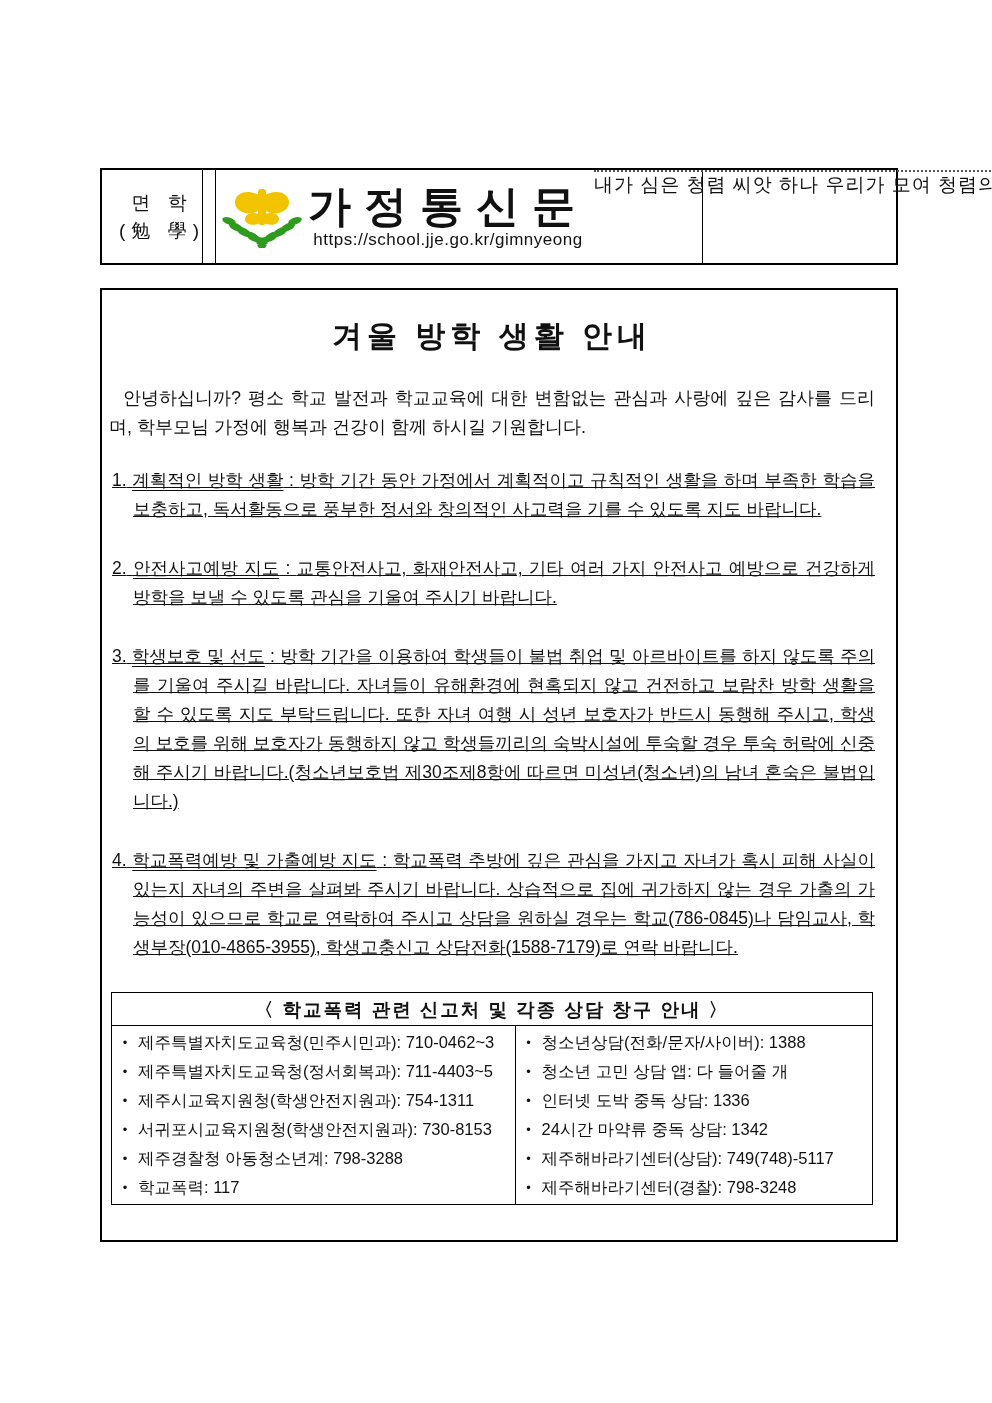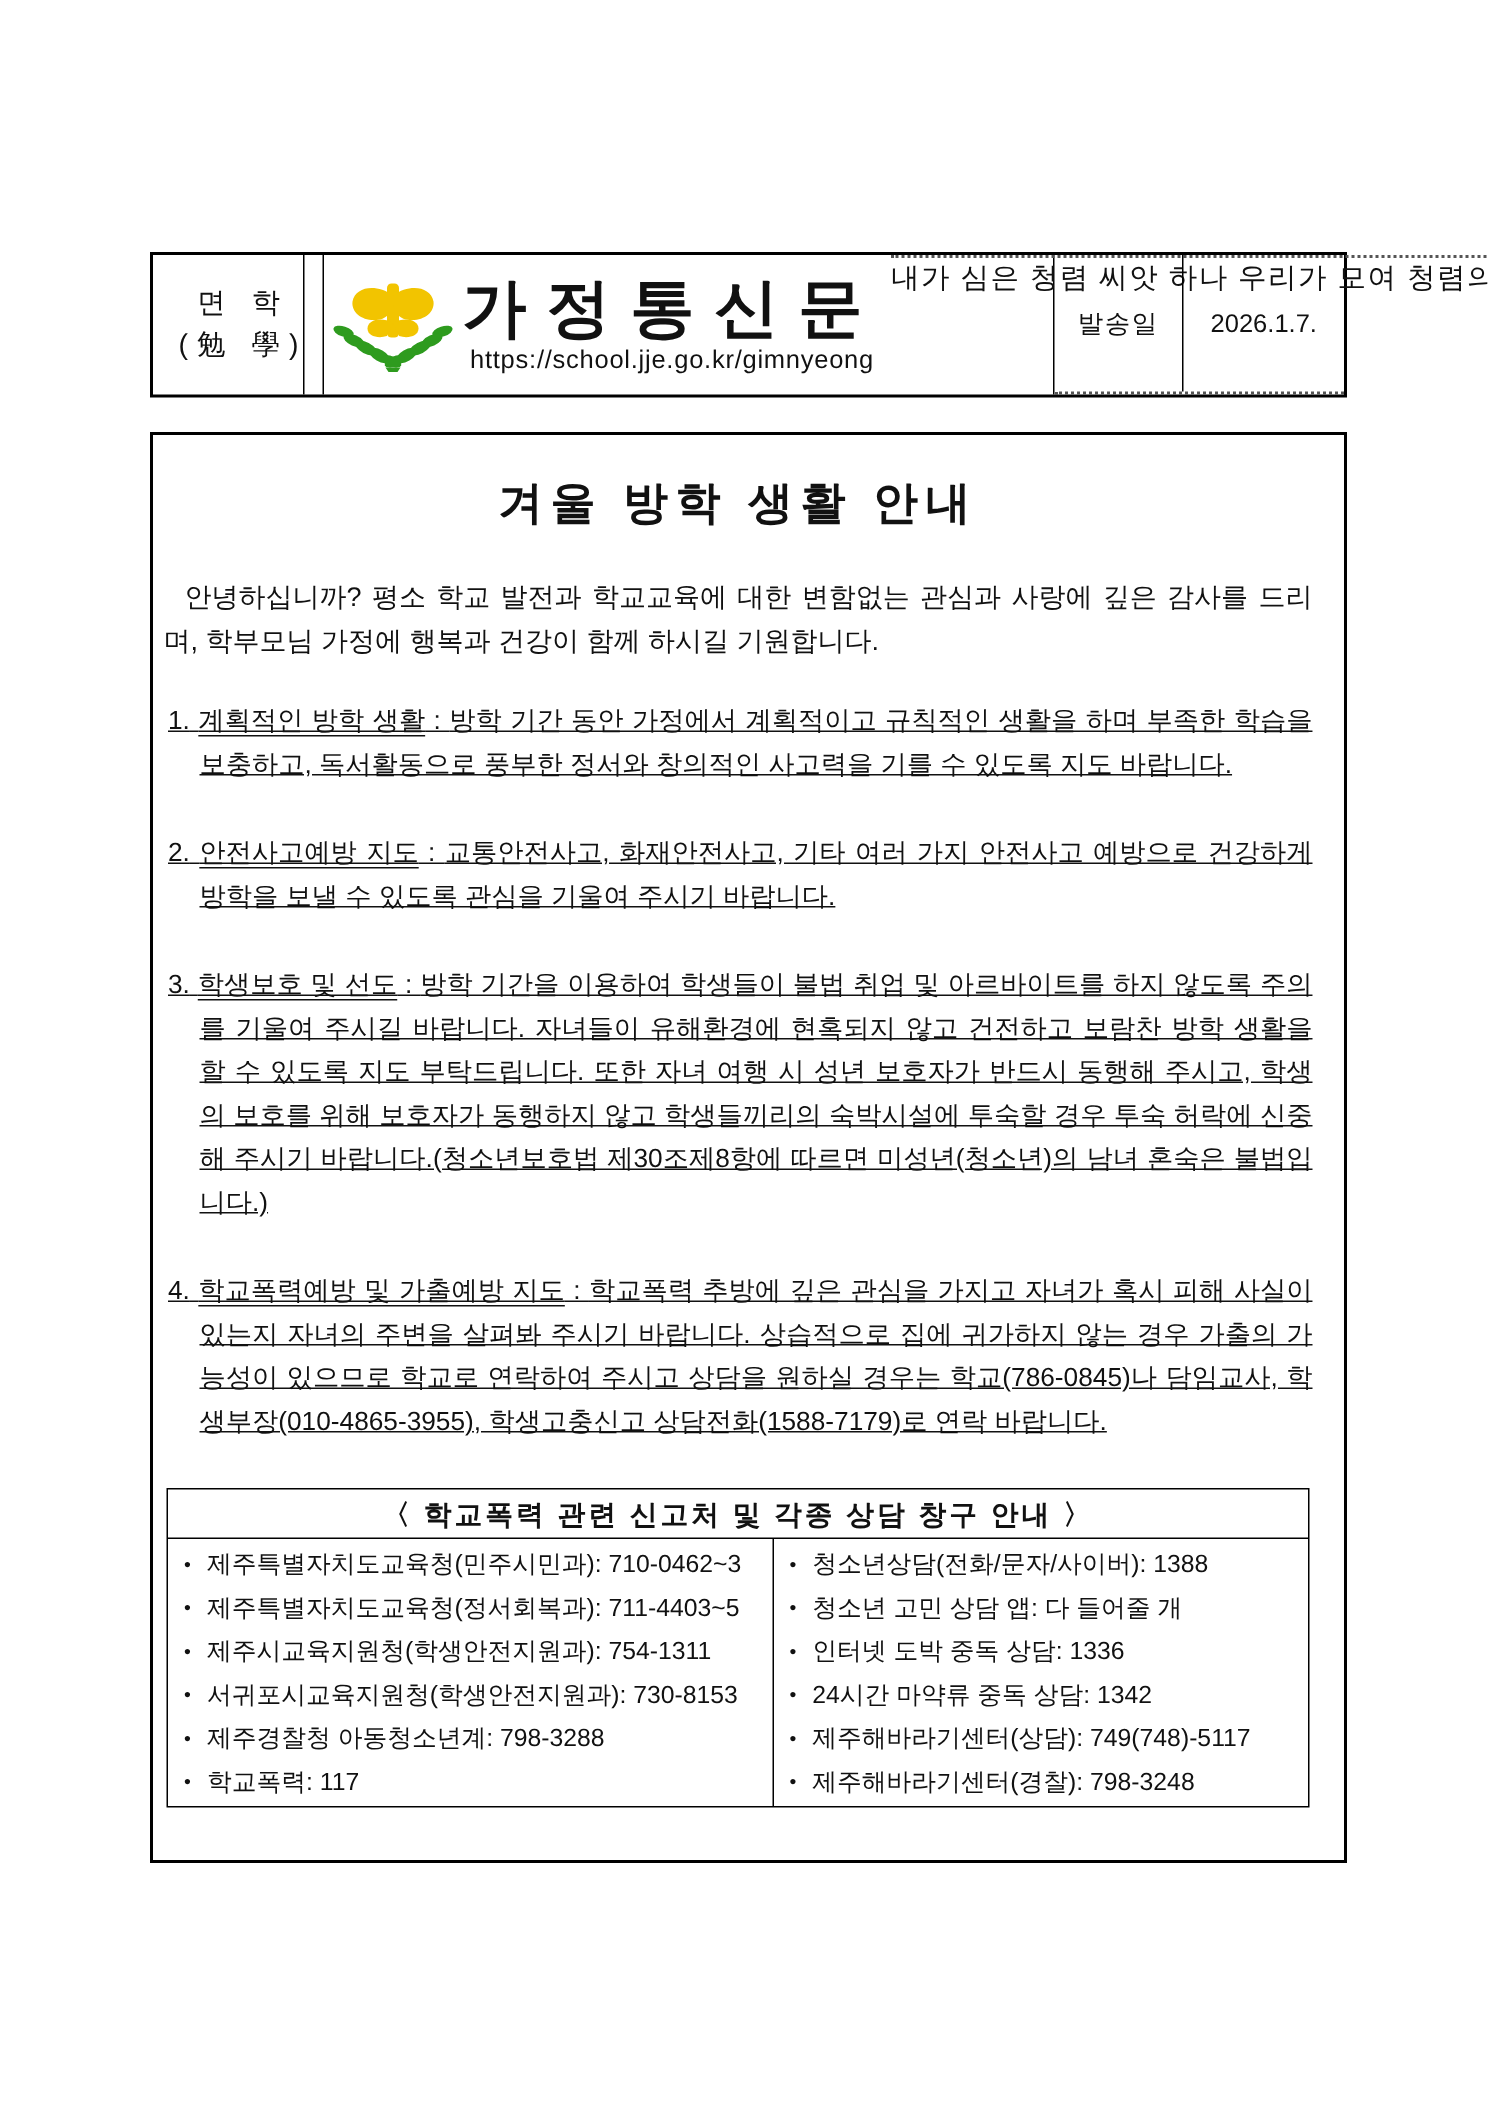--- a/index.html
+++ b/index.html
@@ -124,24 +124,20 @@
           </svg>
         </div>
         <div class="hdr-titleblock">
           <div class="hdr-title">가정통신문</div>
           <div class="hdr-url">https://school.jje.go.kr/gimnyeong</div>
         </div>
       </div>
       <div class="hdr-slogan">내가 심은 청렴 씨앗 하나 우리가 모여 청렴의 숲 이룬다</div>
     </div>
     <div class="hdr-right">
-      <div class="hdr-right-row top">
-        <div class="hdr-label">발송일</div>
-        <div class="hdr-value">2026.1.7.</div>
-      </div>
     </div>
   </div>
 
   <div class="notice">
     <div class="n-title">겨울 방학 생활 안내</div>
 
     <div class="intro">
       <p>안녕하십니까? 평소 학교 발전과 학교교육에 대한 변함없는 관심과 사랑에 깊은 감사를 드리며, 학부모님 가정에 행복과 건강이 함께 하시길 기원합니다.</p>
     </div>
 

